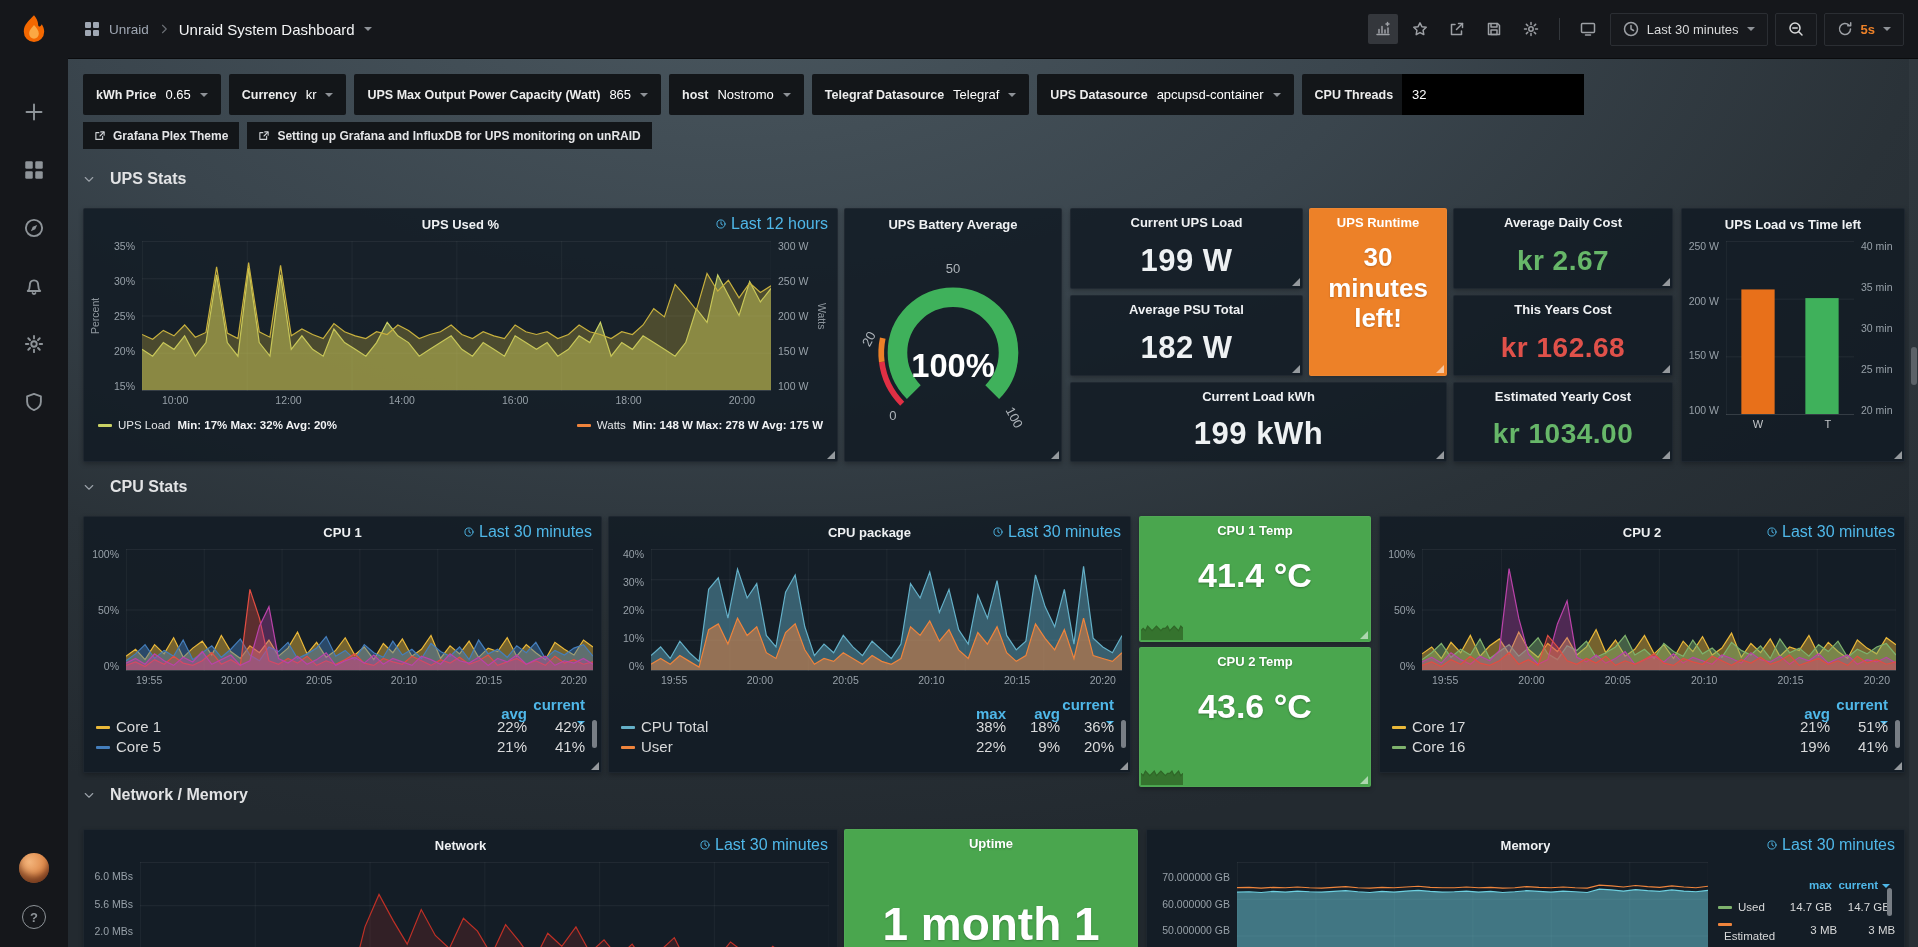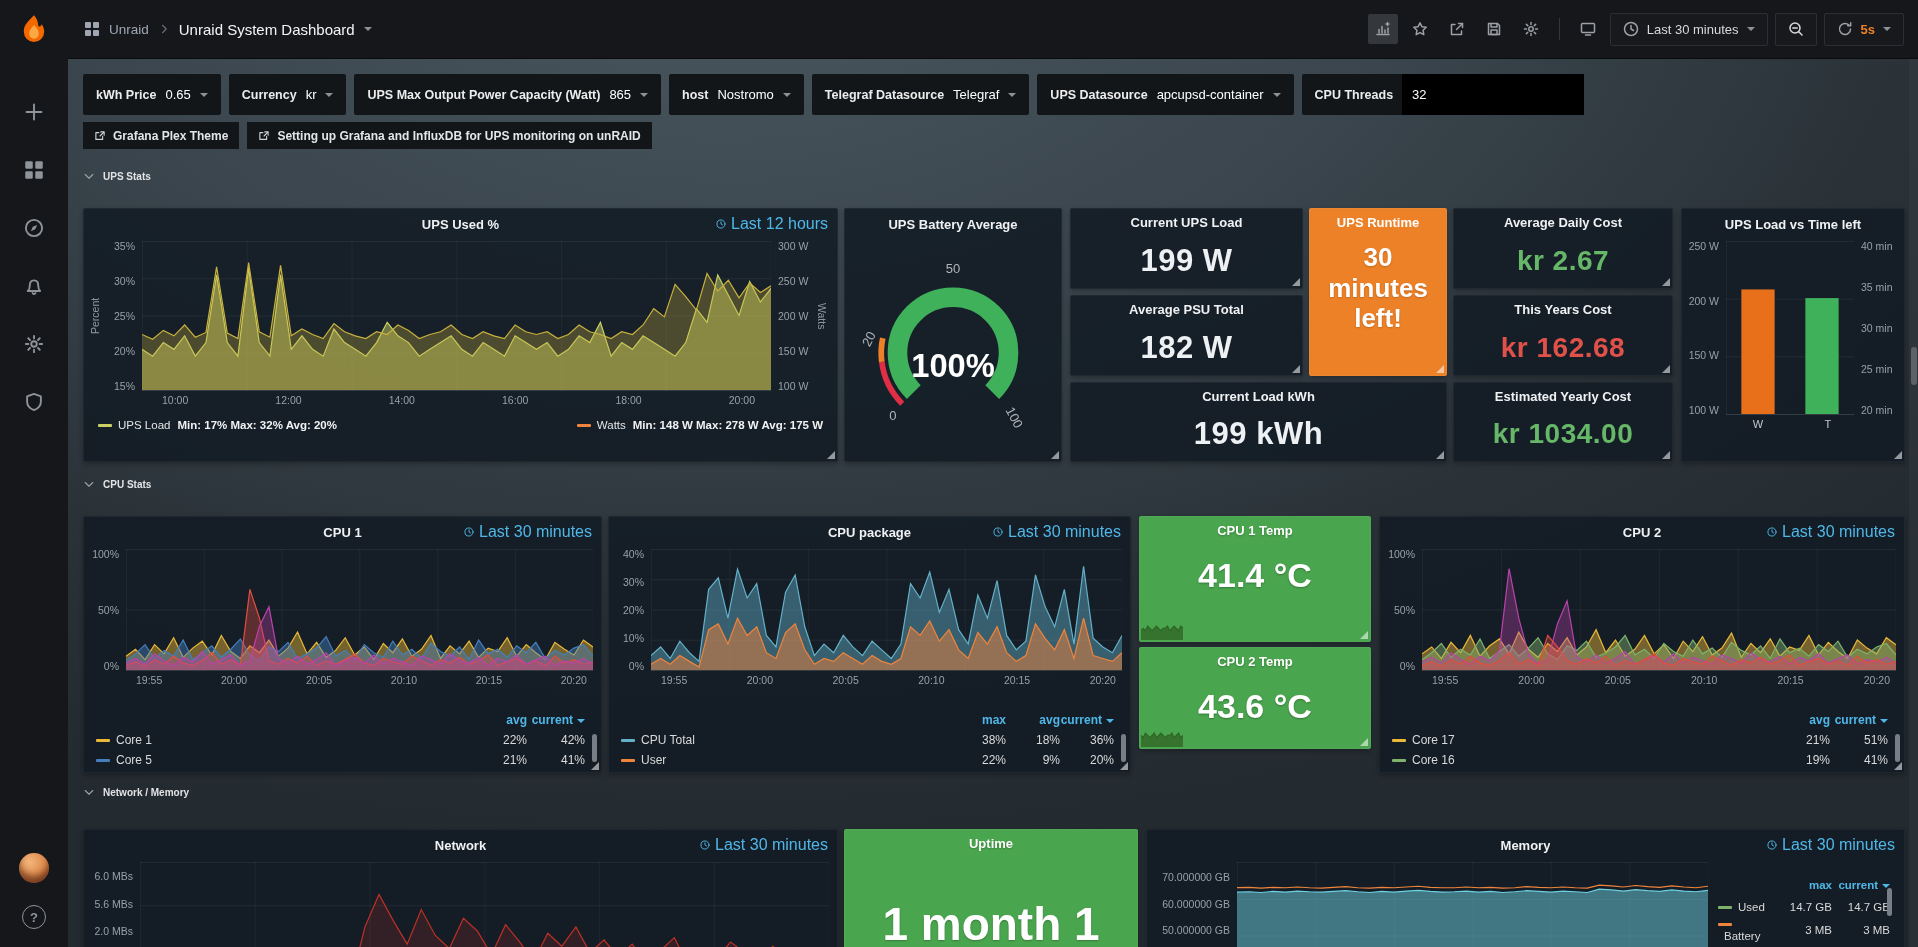--- a/index.html
+++ b/index.html
@@ -41,21 +41,21 @@
   .var-pill{display:flex;align-items:center;gap:9px;height:41px;padding:0 13px;background:#131619;border-radius:2px}
   .var-pill .vl{font-size:12.5px;font-weight:700;color:#ececec;white-space:nowrap}
   .var-pill .vv{font-size:13px;color:#ffffff;white-space:nowrap}
   .threads{padding-right:0}
   .threads input{width:182px;height:41px;background:#000;border:none;outline:none;color:#fff;font-size:13px;padding:0 10px;font-family:inherit}
   .links-row{position:absolute;left:83px;top:122px;display:flex;gap:8px;z-index:5}
   .link-pill{display:flex;align-items:center;gap:7px;height:27px;padding:0 11px;background:#131619;border-radius:0;color:#e4e5e7;font-size:12px;font-weight:700}
   .link-pill svg{color:#cfd2d5}
 
   
-  .row-head{position:absolute;display:flex;align-items:center;gap:8px;color:#e2e3e5;font-size:10px;font-weight:700;cursor:pointer;z-index:4}
+  .row-head{position:absolute;display:flex;align-items:center;gap:15px;color:#e2e3e5;font-size:16px;font-weight:700;cursor:pointer;z-index:4}
   .row-head svg{color:#9aa1a8}
 
   
   .panel{position:absolute;background:rgba(18,27,36,.88);border:1px solid rgba(255,255,255,.045);border-radius:2px;box-shadow:0 2px 5px rgba(0,0,0,.28)}
   .panel::after{content:"";position:absolute;right:2px;bottom:2px;border-style:solid;border-width:0 0 8px 8px;border-color:transparent transparent rgba(255,255,255,.55) transparent}
   .ph{position:relative;height:30px;display:flex;align-items:center;justify-content:center;cursor:move}
   .pt{font-size:13px;font-weight:700;color:#eff1f3;white-space:nowrap;overflow:hidden;text-overflow:ellipsis;max-width:92%}
   .badge{position:absolute;right:9px;top:0;height:30px;display:flex;align-items:center;gap:5px;color:#4FB7E8;font-size:16px}
   .badge svg{color:#4FB7E8}
   .stat .ph{height:27px}
@@ -82,21 +82,21 @@
       background-size:100% var(--gy,25%), var(--gx,16.66%) 100%;
       border-bottom:1px solid rgba(255,255,255,.09)}
   .plot svg{position:absolute;inset:0;width:100%;height:100%;display:block}
   .xticks{display:flex;justify-content:space-between;font-size:10.5px;color:#97a0a8;margin-top:3px}
   .xticks.around{justify-content:space-around;font-size:11px;color:#c3c6c9}
   .legend-flex{display:flex;justify-content:space-between;padding:13px 14px 0;font-size:11.5px;color:#e3e5e7;white-space:nowrap}
   .legend-flex .dash{margin-right:6px}
   .legend-flex em{font-style:normal;margin-right:7px}
   .legend-flex b{font-weight:700;color:#f1f2f4}
   .dash{width:14px;height:3px;border-radius:1px;display:inline-block;vertical-align:middle}
-  .lt{position:relative;margin-top:24px;padding:0 16px 0 12px;font-size:12px}
+  .lt{position:relative;margin-top:10px;padding:0 16px 0 12px;font-size:15px}
   .lt-h,.lt-r{display:grid;align-items:center;height:20px}
   .lt-h .lh{color:#4FB7E8;font-weight:700;text-align:right;cursor:pointer}
   .lh.sorted::after{content:"";display:inline-block;margin-left:4px;border-left:4px solid transparent;border-right:4px solid transparent;border-top:4px solid #4FB7E8;vertical-align:middle}
   .lt-r .ln em{font-style:normal;color:#d8d9da;margin-left:6px}
   .lt-r .lv{text-align:right;color:#d8d9da}
   .lt-scroll{position:absolute;right:4px;top:24px;width:5px;height:28px;border-radius:3px;background:#787e85}
   .g2{grid-template-columns:1fr 58px 58px}
   .g3{grid-template-columns:1fr 54px 54px 54px}
   .gm{grid-template-columns:1fr 62px 58px}
 
@@ -602,21 +602,21 @@
     <header class="ph">
         <span class="pt">CPU 1 Temp</span>
       </header>
     <div class="temp-value">41.4 °C</div>
     <svg class="spark" viewBox="0 0 100 100" preserveAspectRatio="none">
         <polygon points="0,100 0.00,77.78 5.26,72.22 10.53,77.78 15.79,66.67 21.05,72.22 26.32,77.78 31.58,72.22 36.84,66.67 42.11,72.22 47.37,77.78 52.63,72.22 57.89,72.22 63.16,66.67 68.42,77.78 73.68,72.22 78.95,66.67 84.21,72.22 89.47,77.78 94.74,66.67 100.00,72.22 100,100" fill="#2F6627" fill-opacity="0.8"></polygon>
         <polyline points="0.00,77.78 5.26,72.22 10.53,77.78 15.79,66.67 21.05,72.22 26.32,77.78 31.58,72.22 36.84,66.67 42.11,72.22 47.37,77.78 52.63,72.22 57.89,72.22 63.16,66.67 68.42,77.78 73.68,72.22 78.95,66.67 84.21,72.22 89.47,77.78 94.74,66.67 100.00,72.22" fill="none" stroke="#2F6627" stroke-width="1.2" vector-effect="non-scaling-stroke"></polyline>
       </svg>
   </section>
 
-  <section class="panel stat green" style="left: 1139px; top: 647px; width: 232px; height: 102px; background: rgb(74, 166, 78);">
+  <section class="panel stat green" style="left: 1139px; top: 647px; width: 232px; height: 140px; background: rgb(74, 166, 78);">
     <header class="ph">
         <span class="pt">CPU 2 Temp</span>
       </header>
     <div class="temp-value">43.6 °C</div>
     <svg class="spark" viewBox="0 0 100 100" preserveAspectRatio="none">
         <polygon points="0,100 0.00,72.22 5.26,77.78 10.53,66.67 15.79,72.22 21.05,77.78 26.32,72.22 31.58,66.67 36.84,77.78 42.11,72.22 47.37,66.67 52.63,72.22 57.89,77.78 63.16,72.22 68.42,72.22 73.68,66.67 78.95,77.78 84.21,72.22 89.47,66.67 94.74,77.78 100.00,72.22 100,100" fill="#2F6627" fill-opacity="0.8"></polygon>
         <polyline points="0.00,72.22 5.26,77.78 10.53,66.67 15.79,72.22 21.05,77.78 26.32,72.22 31.58,66.67 36.84,77.78 42.11,72.22 47.37,66.67 52.63,72.22 57.89,77.78 63.16,72.22 68.42,72.22 73.68,66.67 78.95,77.78 84.21,72.22 89.47,66.67 94.74,77.78 100.00,72.22" fill="none" stroke="#2F6627" stroke-width="1.2" vector-effect="non-scaling-stroke"></polyline>
       </svg>
   </section>
 
@@ -740,21 +740,21 @@
             <span></span>
             <span class="lh">max</span>
             <span class="lh sorted">current</span>
           </div>
         <div class="lt-r gm">
             <span class="ln"><i class="dash" style="background: rgb(126, 178, 109);"></i><em>Used</em></span>
             <span class="lv">14.7 GB</span>
             <span class="lv">14.7 GB</span>
           </div>
         <div class="lt-r gm">
-            <span class="ln"><i class="dash" style="background: rgb(239, 132, 60);"></i><em>Battery</em></span>
+            <span class="ln"><i class="dash" style="background: rgb(239, 132, 60);"></i><em>Estimated</em></span>
             <span class="lv">3 MB</span>
             <span class="lv">3 MB</span>
           </div>
         <span class="lt-scroll" style="top:26px"></span>
       </div>
     </div>
   </section>
 
   <div class="page-scrollbar">
       <div class="thumb"></div>

